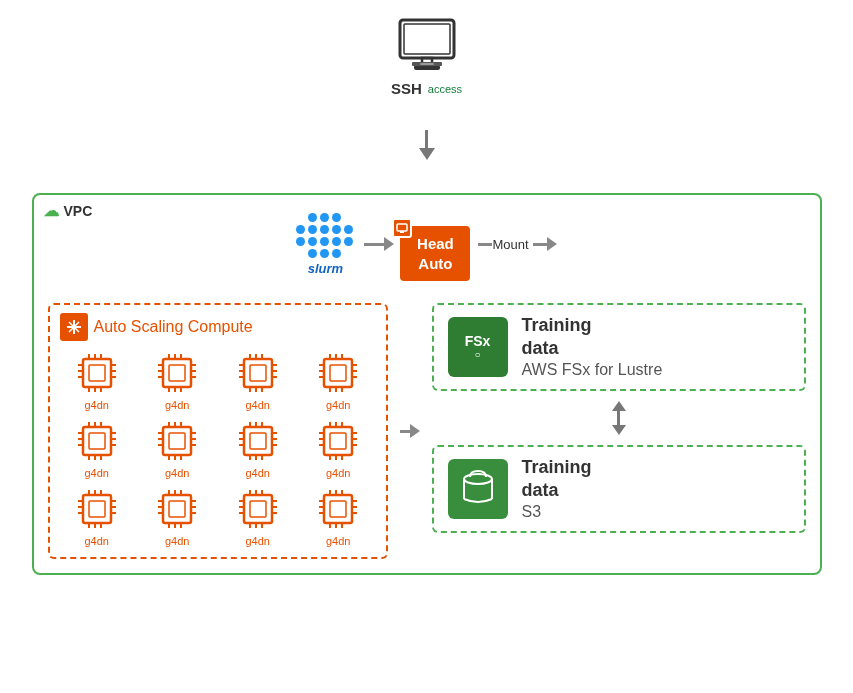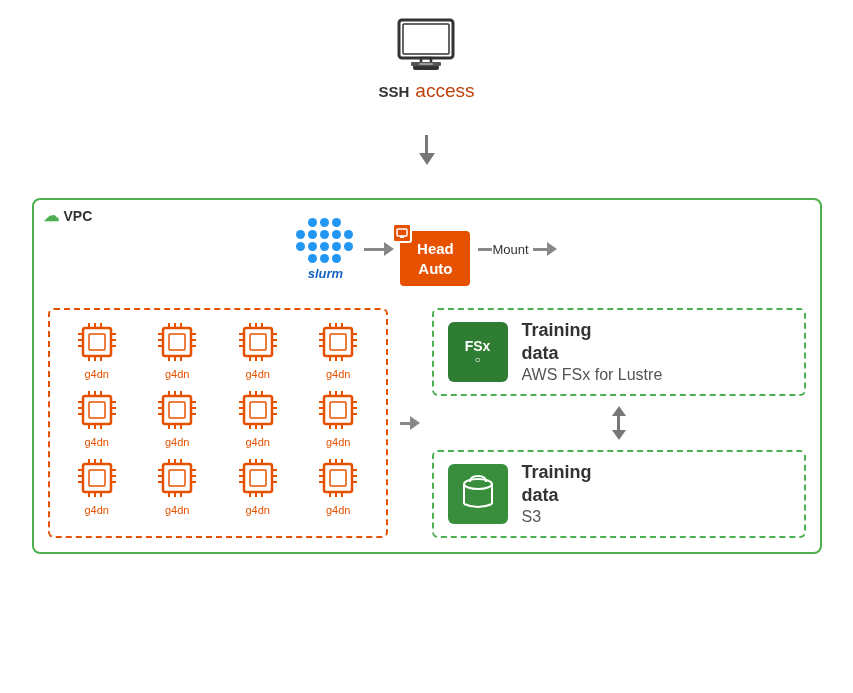--- a/index.html
+++ b/index.html
@@ -261,21 +261,21 @@
 
       <rect x="30" y="40" width="10" height="8" fill="none" stroke="#333" stroke-width="2.5"></rect>
 
       <rect x="22" y="47" width="26" height="5" rx="2" fill="#333"></rect>
 
       <rect x="20" y="44" width="30" height="4" rx="1" fill="#555"></rect>
       <rect x="28" y="45" width="14" height="2" rx="1" fill="#999"></rect>
     </svg>
     <div style="display:flex; align-items:center; gap:6px; margin-top:2px;">
       <span style="font-size:15px;font-weight:bold;color:#333;">SSH</span>
-      <span style="font-size:19px;color:#c2410c;">access</span>
+      <span style="font-size:11px;color:#15803d;">access</span>
     </div>
   </div>
 
   <div style="display:flex;flex-direction:column;align-items:center;margin:2px 0;">
     <div class="arrow-line-v" style="height:18px;"></div>
     <div class="arrow-down"></div>
   </div>
 
   <div class="vpc-box">
     <div class="vpc-label">
@@ -337,20 +337,31 @@
       <span class="mount-label">Mount</span>
       <div class="h-arrow">
         <div class="h-arrow-line" style="width:14px;"></div>
         <div class="h-arrow-head"></div>
       </div>
     </div>
 
     <div class="vpc-inner">
 
       <div class="auto-scaling-box">
+        <div class="auto-scaling-header">
+          <div class="asg-icon">
+            <svg width="18" height="18" viewBox="0 0 18 18">
+              <line x1="9" y1="2" x2="9" y2="16" stroke="white" stroke-width="2"></line>
+              <line x1="2" y1="9" x2="16" y2="9" stroke="white" stroke-width="2"></line>
+              <line x1="4" y1="4" x2="14" y2="14" stroke="white" stroke-width="1.5"></line>
+              <line x1="14" y1="4" x2="4" y2="14" stroke="white" stroke-width="1.5"></line>
+            </svg>
+          </div>
+          <span class="auto-scaling-label">Auto Scaling Compute</span>
+        </div>
 
         <div style="position:relative;">
           <div class="gpu-grid">
 
             <div class="gpu-cell">
               <svg class="gpu-chip" viewBox="0 0 48 48">
                 <rect x="10" y="10" width="28" height="28" rx="2" fill="none" stroke="#e65100" stroke-width="2.5"></rect>
 
                 <line x1="16" y1="10" x2="16" y2="5" stroke="#e65100" stroke-width="2"></line>
                 <line x1="22" y1="10" x2="22" y2="5" stroke="#e65100" stroke-width="2"></line>

